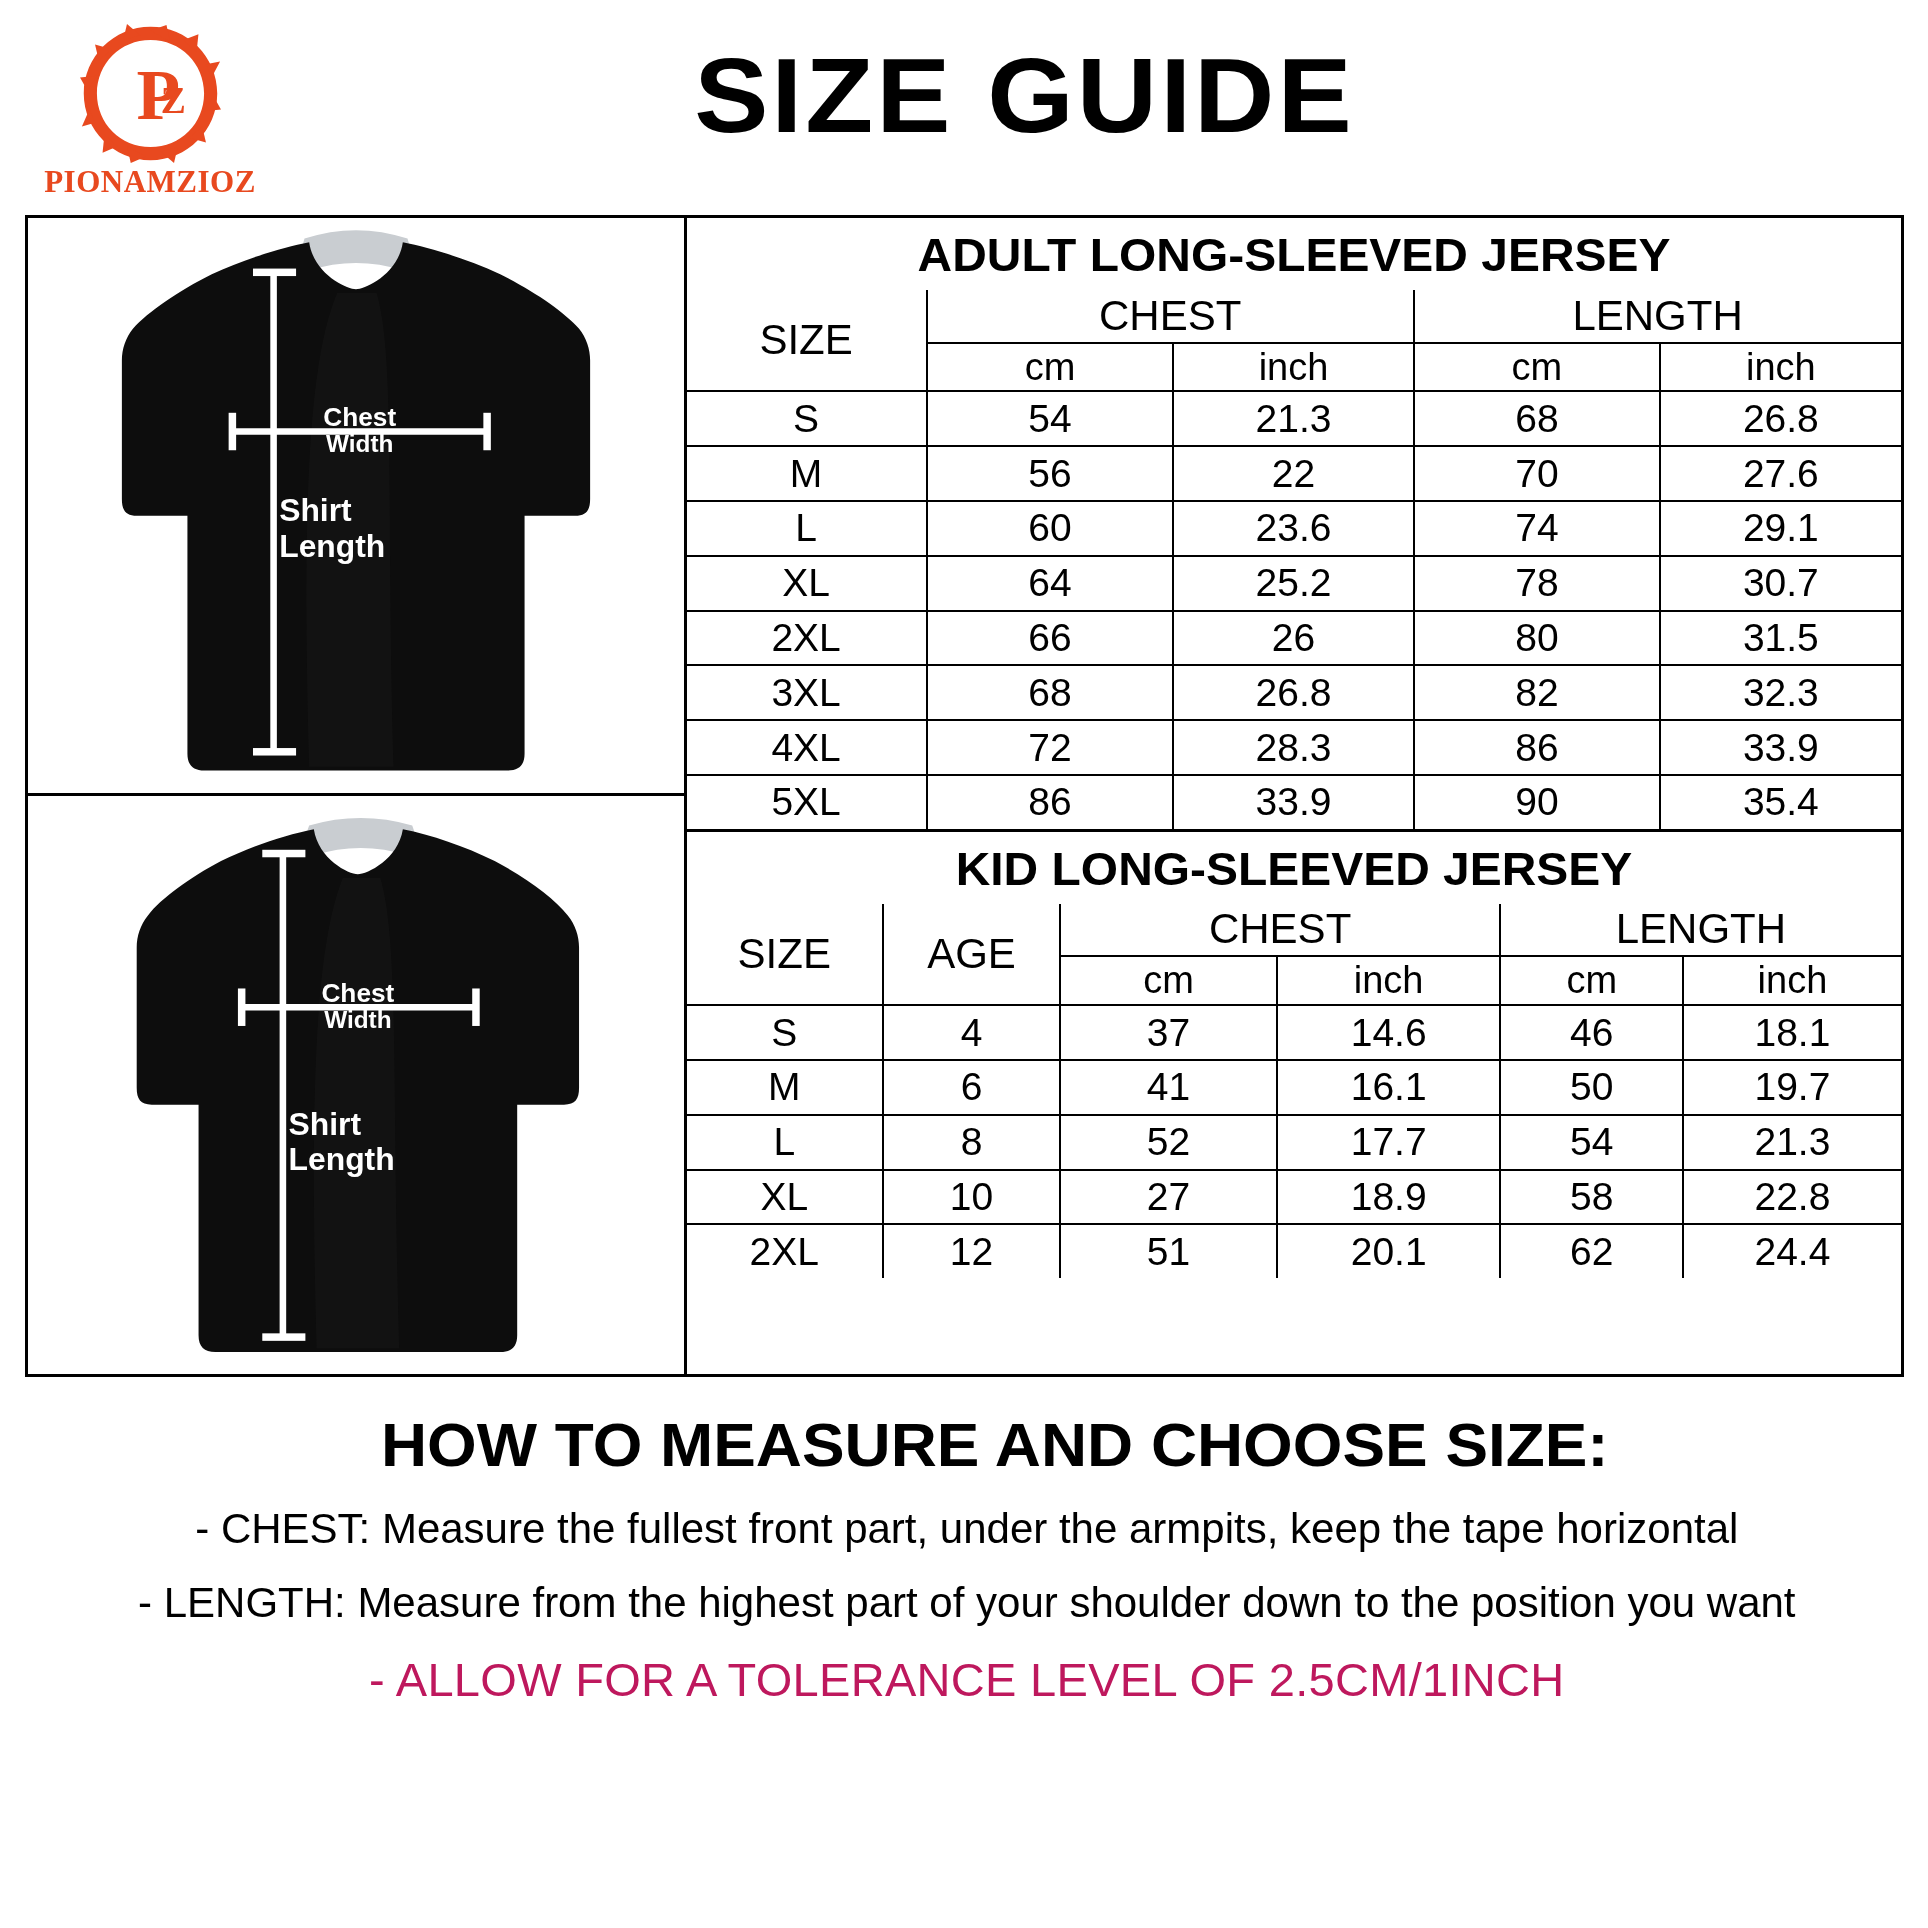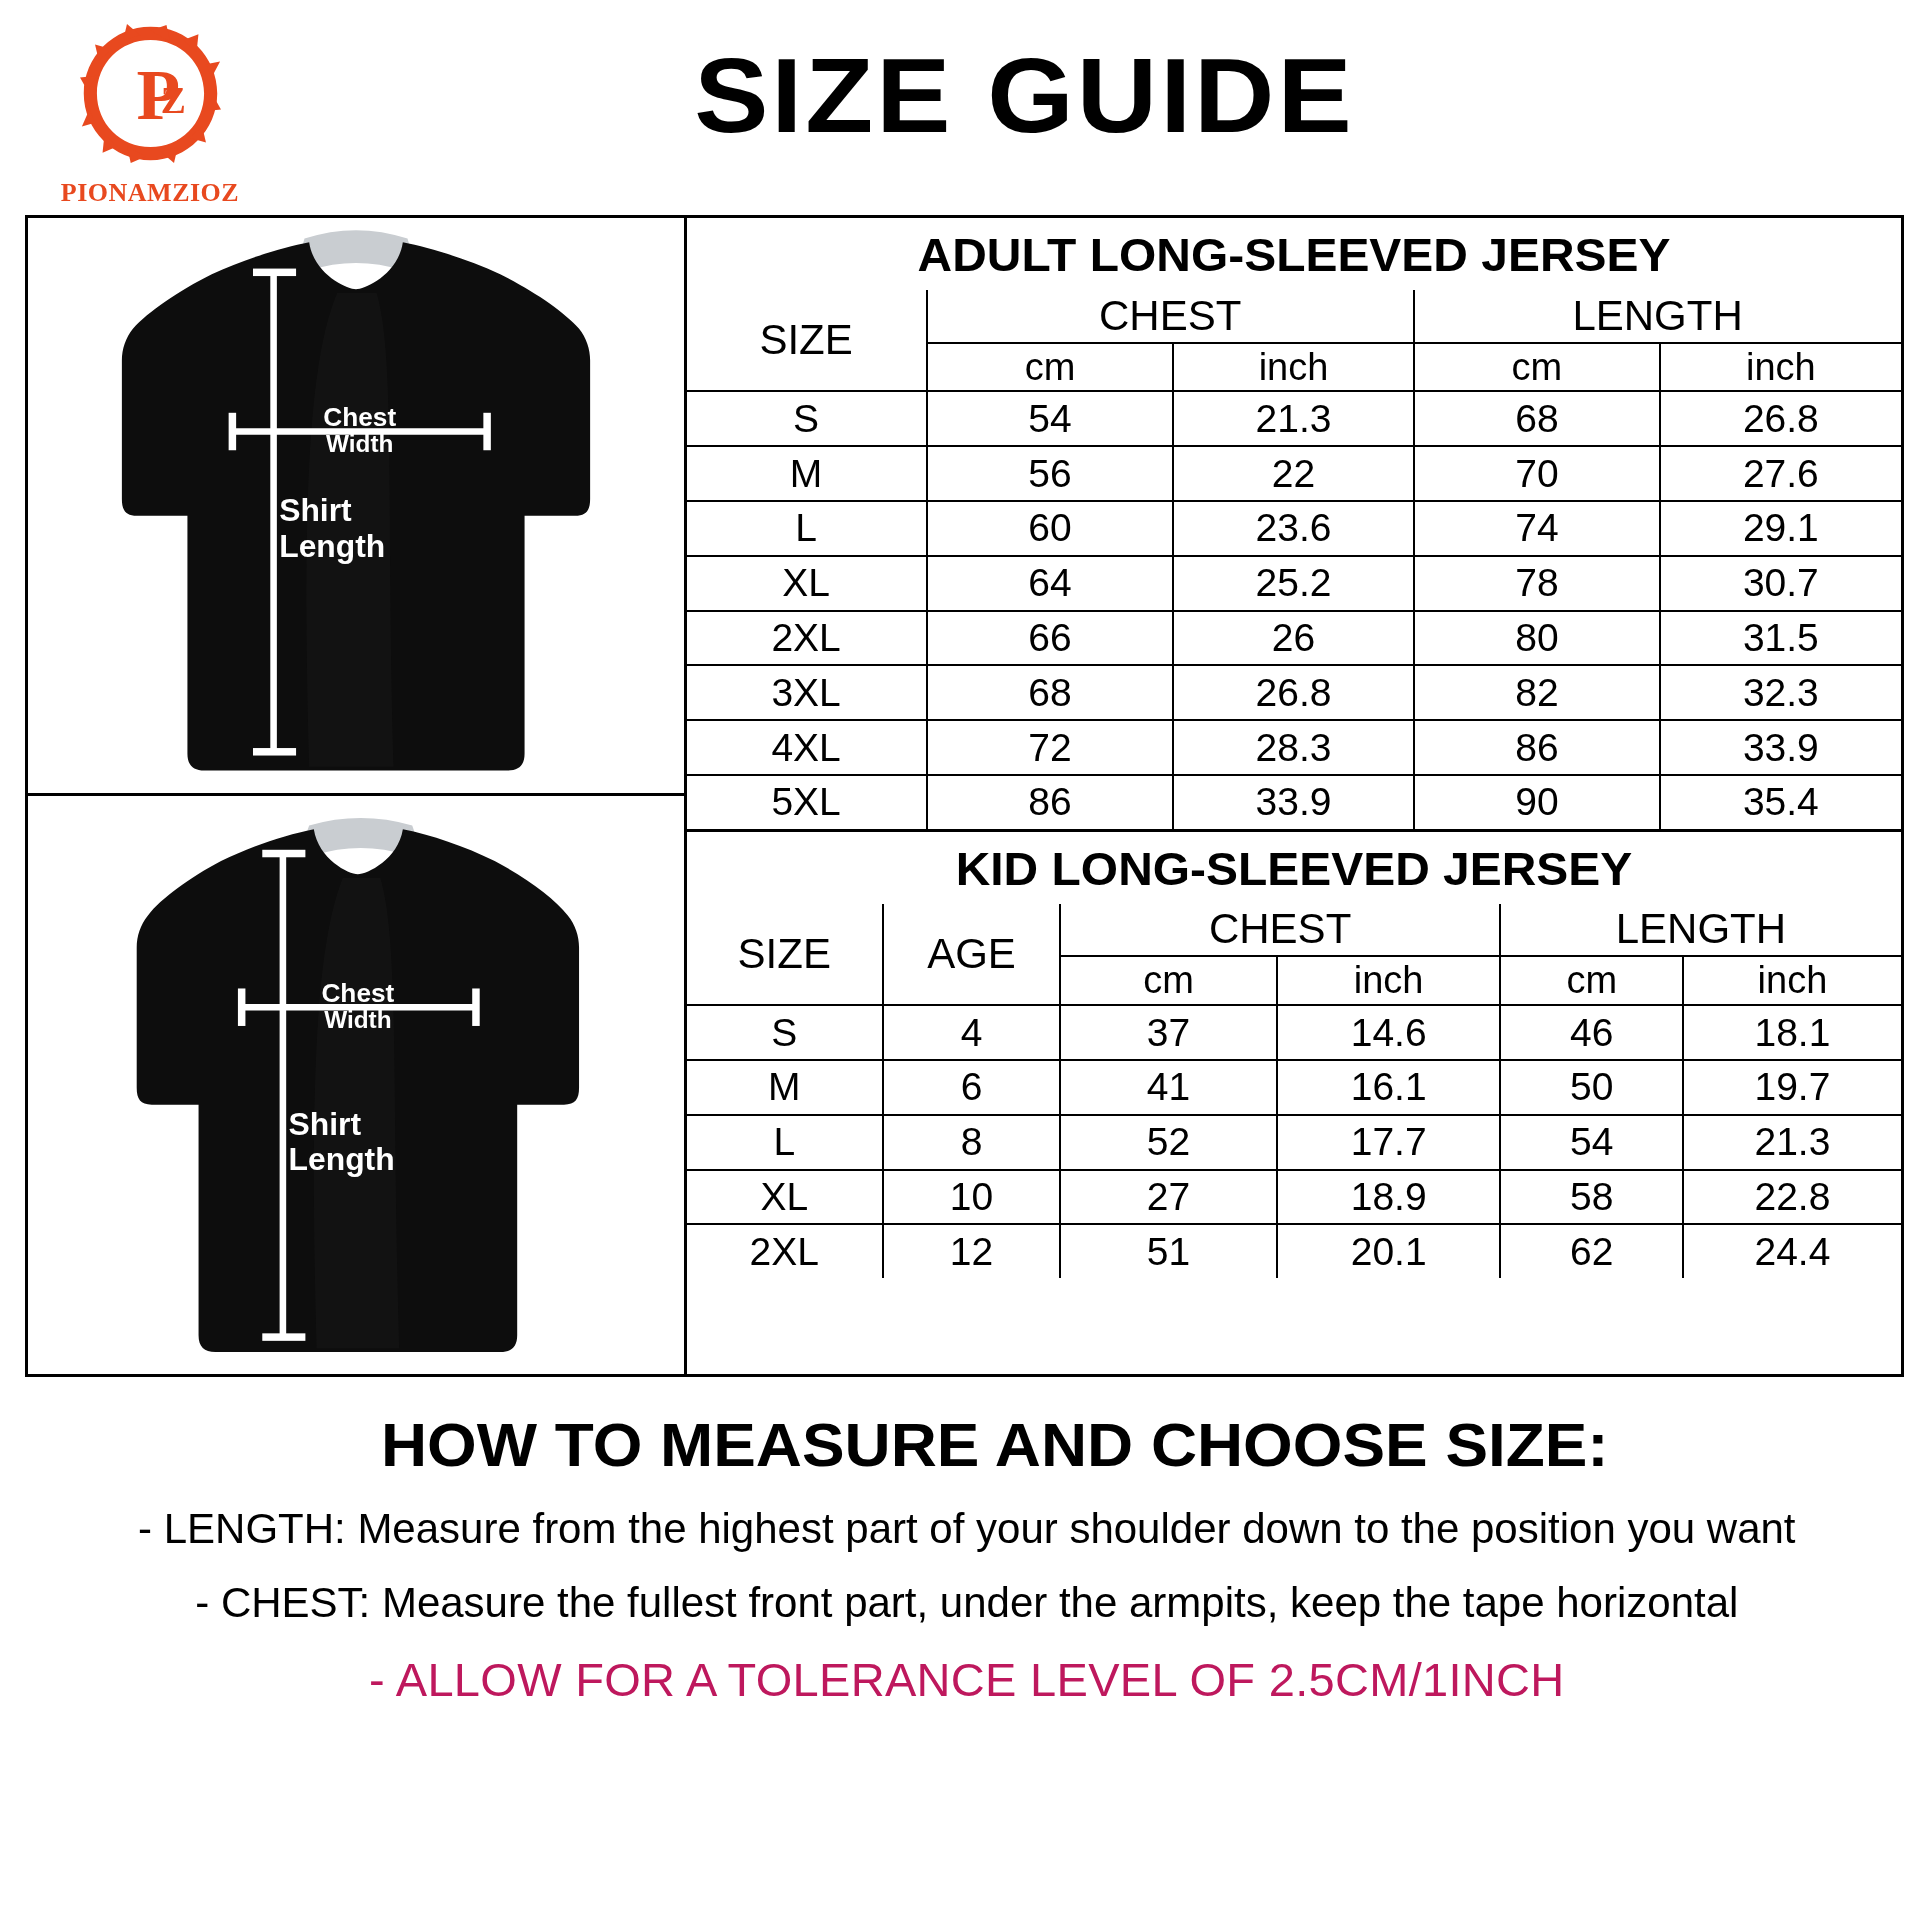--- a/index.html
+++ b/index.html
@@ -35,24 +35,24 @@
     text-align: center;
   }
   .logo-mark {
     width: 141px;
     height: 141px;
     margin: 0 auto;
     position: relative;
   }
   .logo-mark svg { display: block; }
   .logo-text {
-    margin-top: 14px;
+    margin-top: 0;
     font-family: "Liberation Serif", serif;
     font-weight: bold;
-    font-size: 26px;
+    font-size: 31px;
     letter-spacing: 0.5px;
     color: #E8491F;
   }
   .title {
     position: absolute;
     left: 0;
     right: 0;
     top: 26px;
     text-align: center;
     font-family: "Liberation Sans", sans-serif;
@@ -462,19 +462,19 @@
             </tr>
           </tbody>
         </table>
       </div>
 
     </div>
   </div>
 
   <div class="howto">
     <div class="howto-title">HOW TO MEASURE AND CHOOSE SIZE:</div>
+    <div class="howto-line">- CHEST: Measure the fullest front part, under the armpits, keep the tape horizontal</div>
     <div class="howto-line">- LENGTH: Measure from the highest part of your shoulder down to the position you want</div>
-    <div class="howto-line">- CHEST: Measure the fullest front part, under the armpits, keep the tape horizontal</div>
     <div class="howto-line tolerance">- ALLOW FOR A TOLERANCE LEVEL OF 2.5CM/1INCH</div>
   </div>
 
 </div>
 
 
 </body></html>

